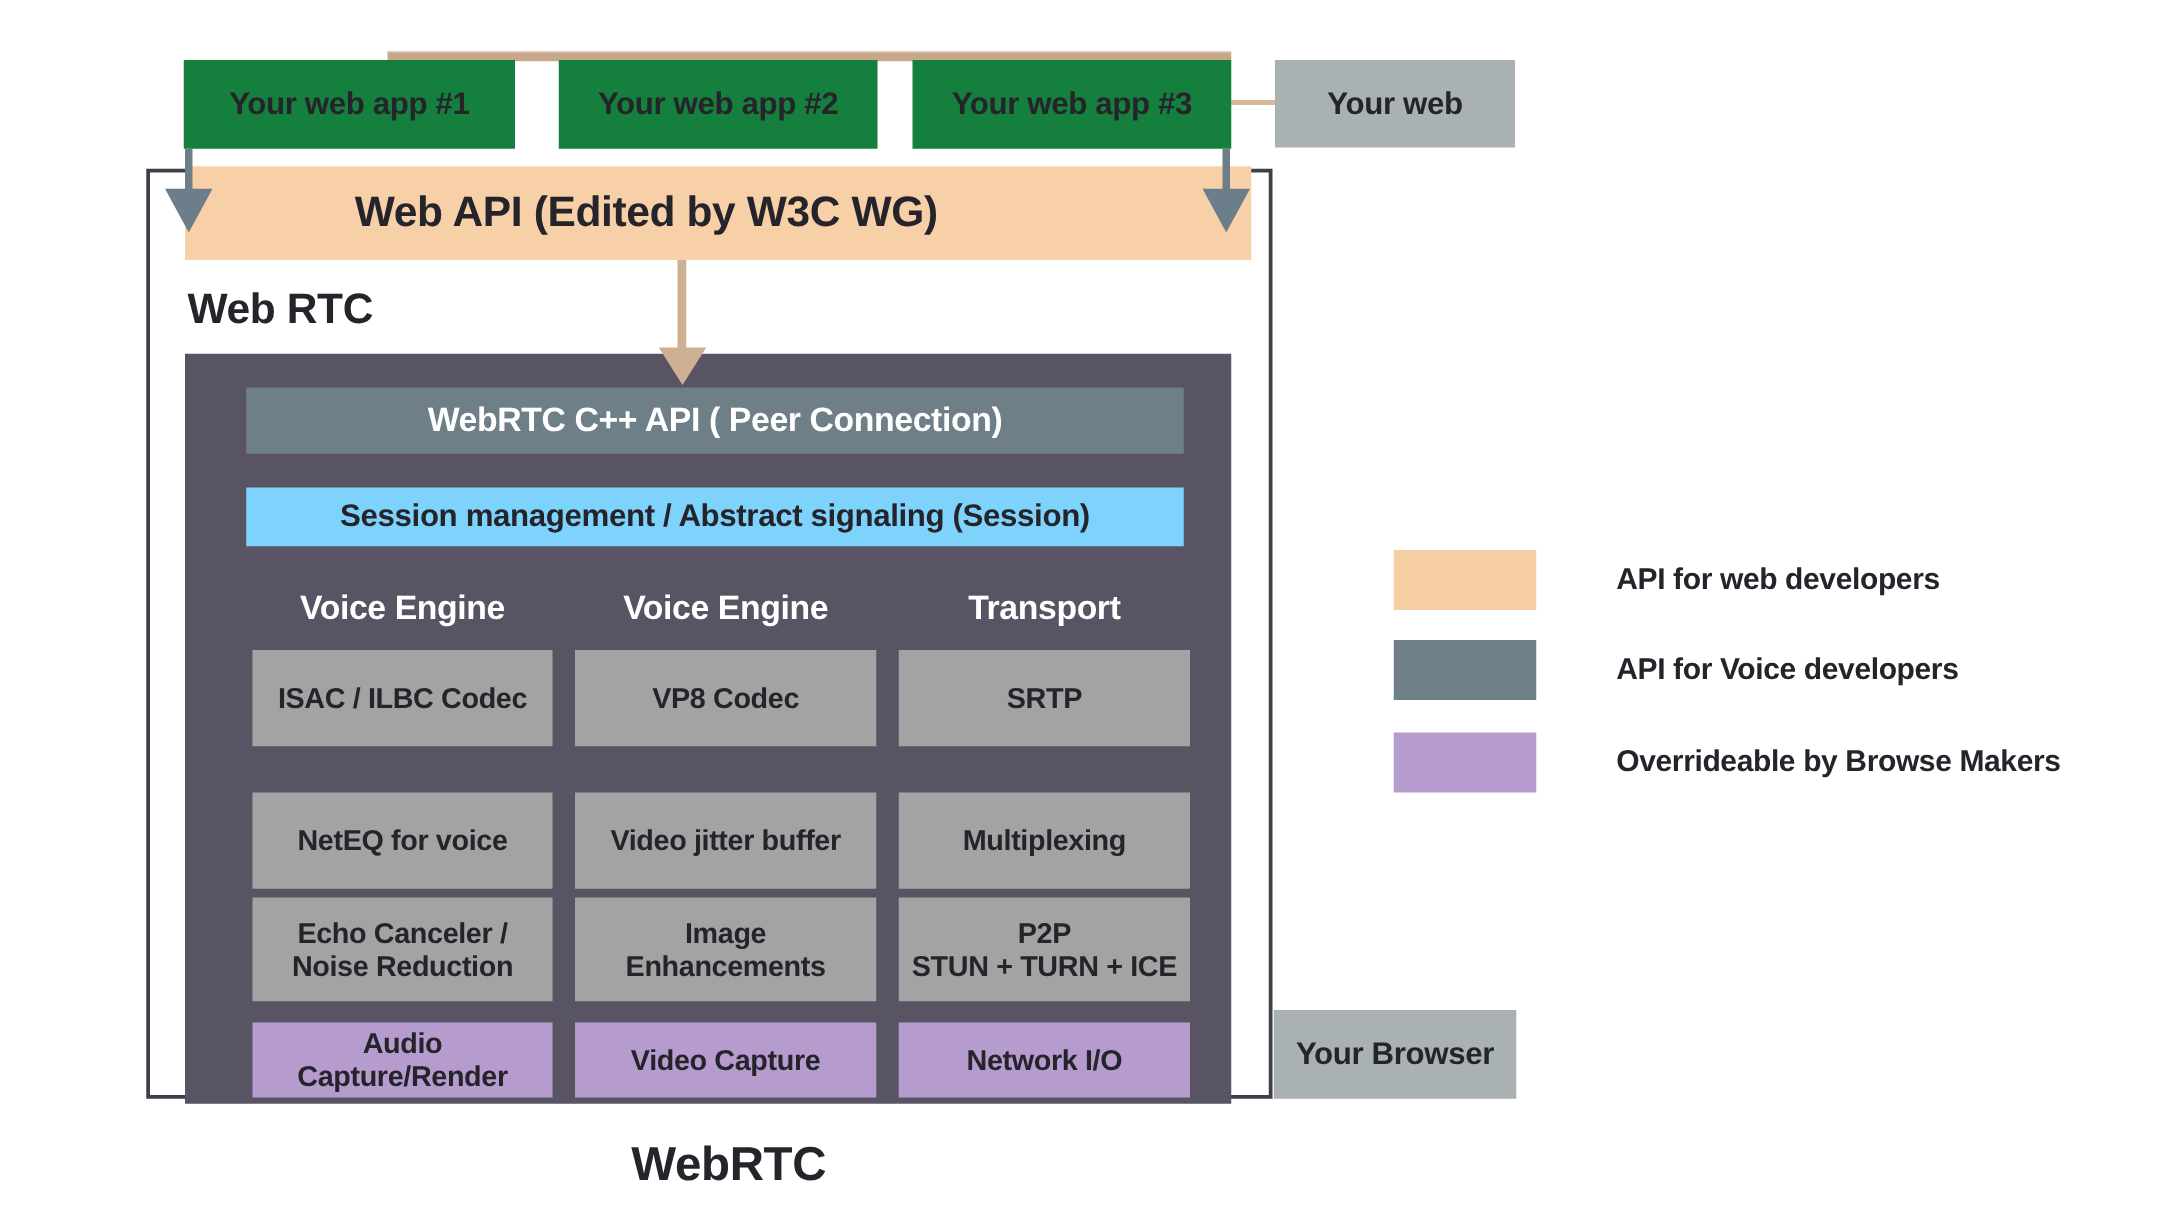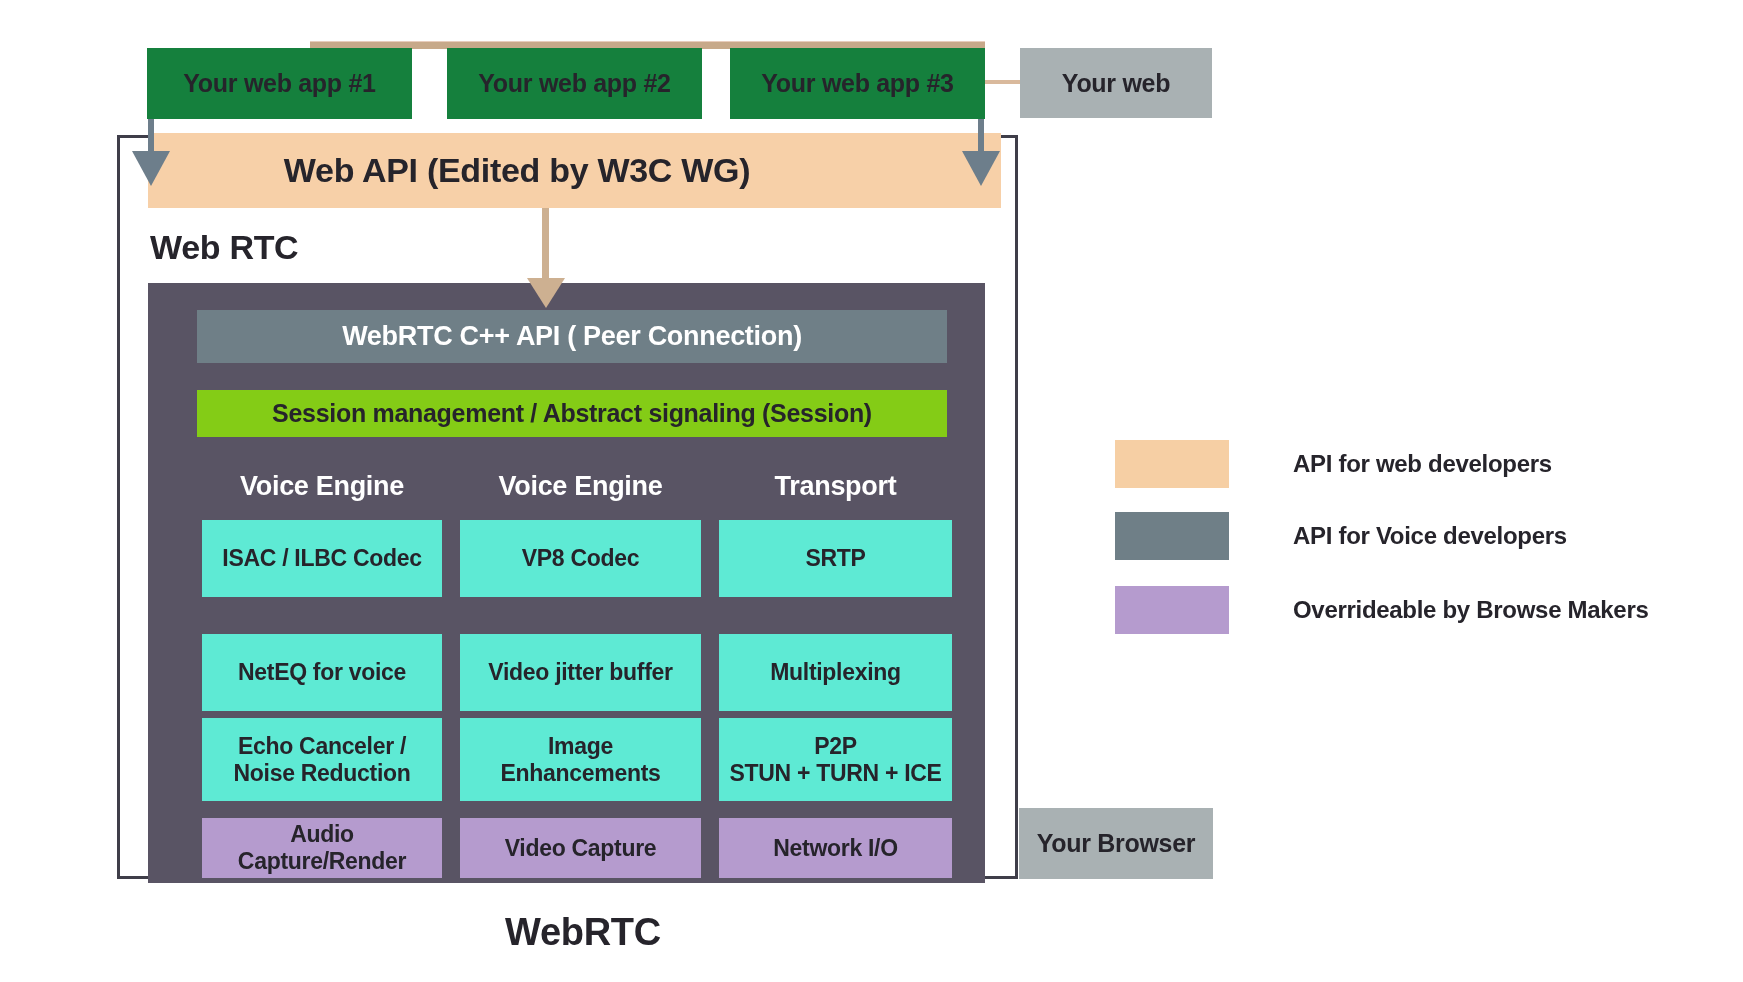--- a/index.html
+++ b/index.html
@@ -38,31 +38,31 @@
 
   
   .arrow-tan-shaft{left:542px;top:208px;width:7px;height:72px;background:#cdb091;z-index:3;}
   .arrow-tan-head{left:527px;top:278px;width:0;height:0;border-left:19px solid transparent;border-right:19px solid transparent;border-top:30px solid #cdb091;z-index:3;}
 
   .web-rtc-heading{left:150px;top:222px;width:300px;height:50px;font-size:34px;display:flex;align-items:center;z-index:2;}
 
   
   .dark-panel{left:148px;top:283px;width:837px;height:600px;background:#595464;z-index:1;}
   .cpp-bar{left:197px;top:310px;width:750px;height:53px;background:#6f7f87;color:#ffffff;font-size:27px;z-index:2;}
-  .session-bar{left:197px;top:390px;width:750px;height:47px;background:#84cc16;font-size:25px;z-index:2;}
+  .session-bar{left:197px;top:390px;width:750px;height:47px;background:#7dd3fc;font-size:25px;z-index:2;}
 
   .col-header{top:463px;height:47px;color:#ffffff;font-size:27px;z-index:2;}
   .col1{left:202px;width:240px;}
   .col2{left:460px;width:241px;}
   .col3{left:719px;width:233px;text-align:center;}
   .row1{top:520px;height:77px;}
   .row2{top:634px;height:77px;}
   .row3{top:718px;height:83px;}
   .row4{top:818px;height:60px;}
-  .cell{background:#5eead4;font-size:23px;line-height:27px;white-space:pre-line;z-index:2;}
+  .cell{background:#a3a3a3;font-size:23px;line-height:27px;white-space:pre-line;z-index:2;}
   .cell.override{background:#b59bce;}
 
   
   .legend-swatch{left:1115px;width:114px;height:48px;z-index:1;}
   .sw-api{top:440px;background:#f6cfa4;}
   .sw-browser{top:512px;background:#6f7f87;}
   .sw-override{top:586px;background:#b59bce;}
   .legend-label{left:1293px;width:420px;height:48px;display:flex;align-items:center;font-size:24px;z-index:1;}
   .ll-api{top:440px;}
   .ll-browser{top:512px;}

